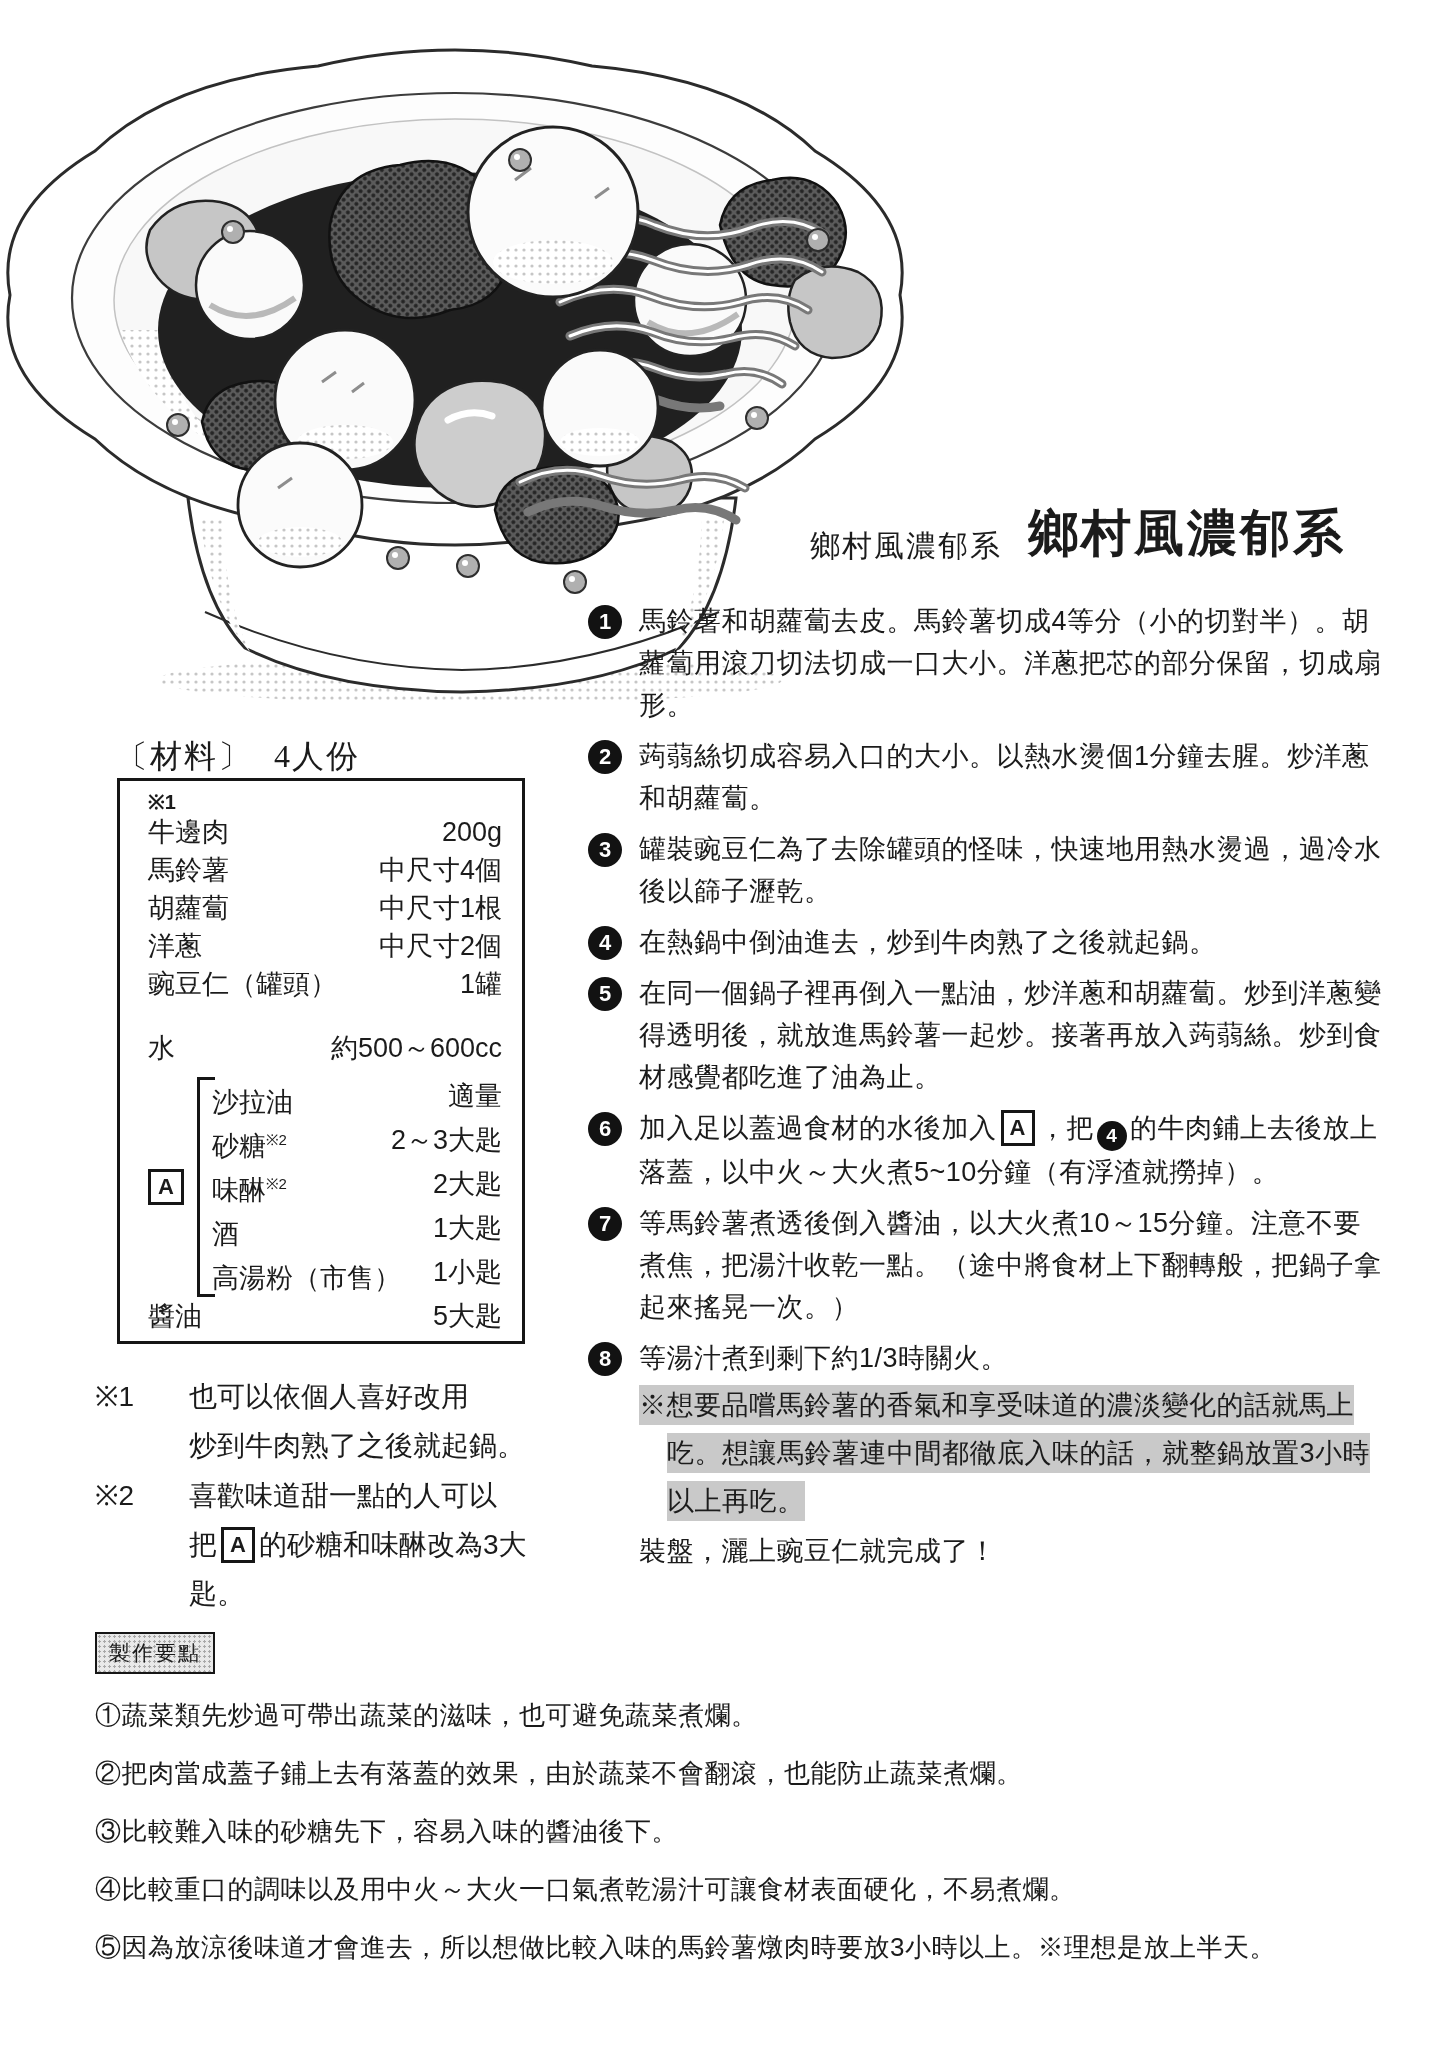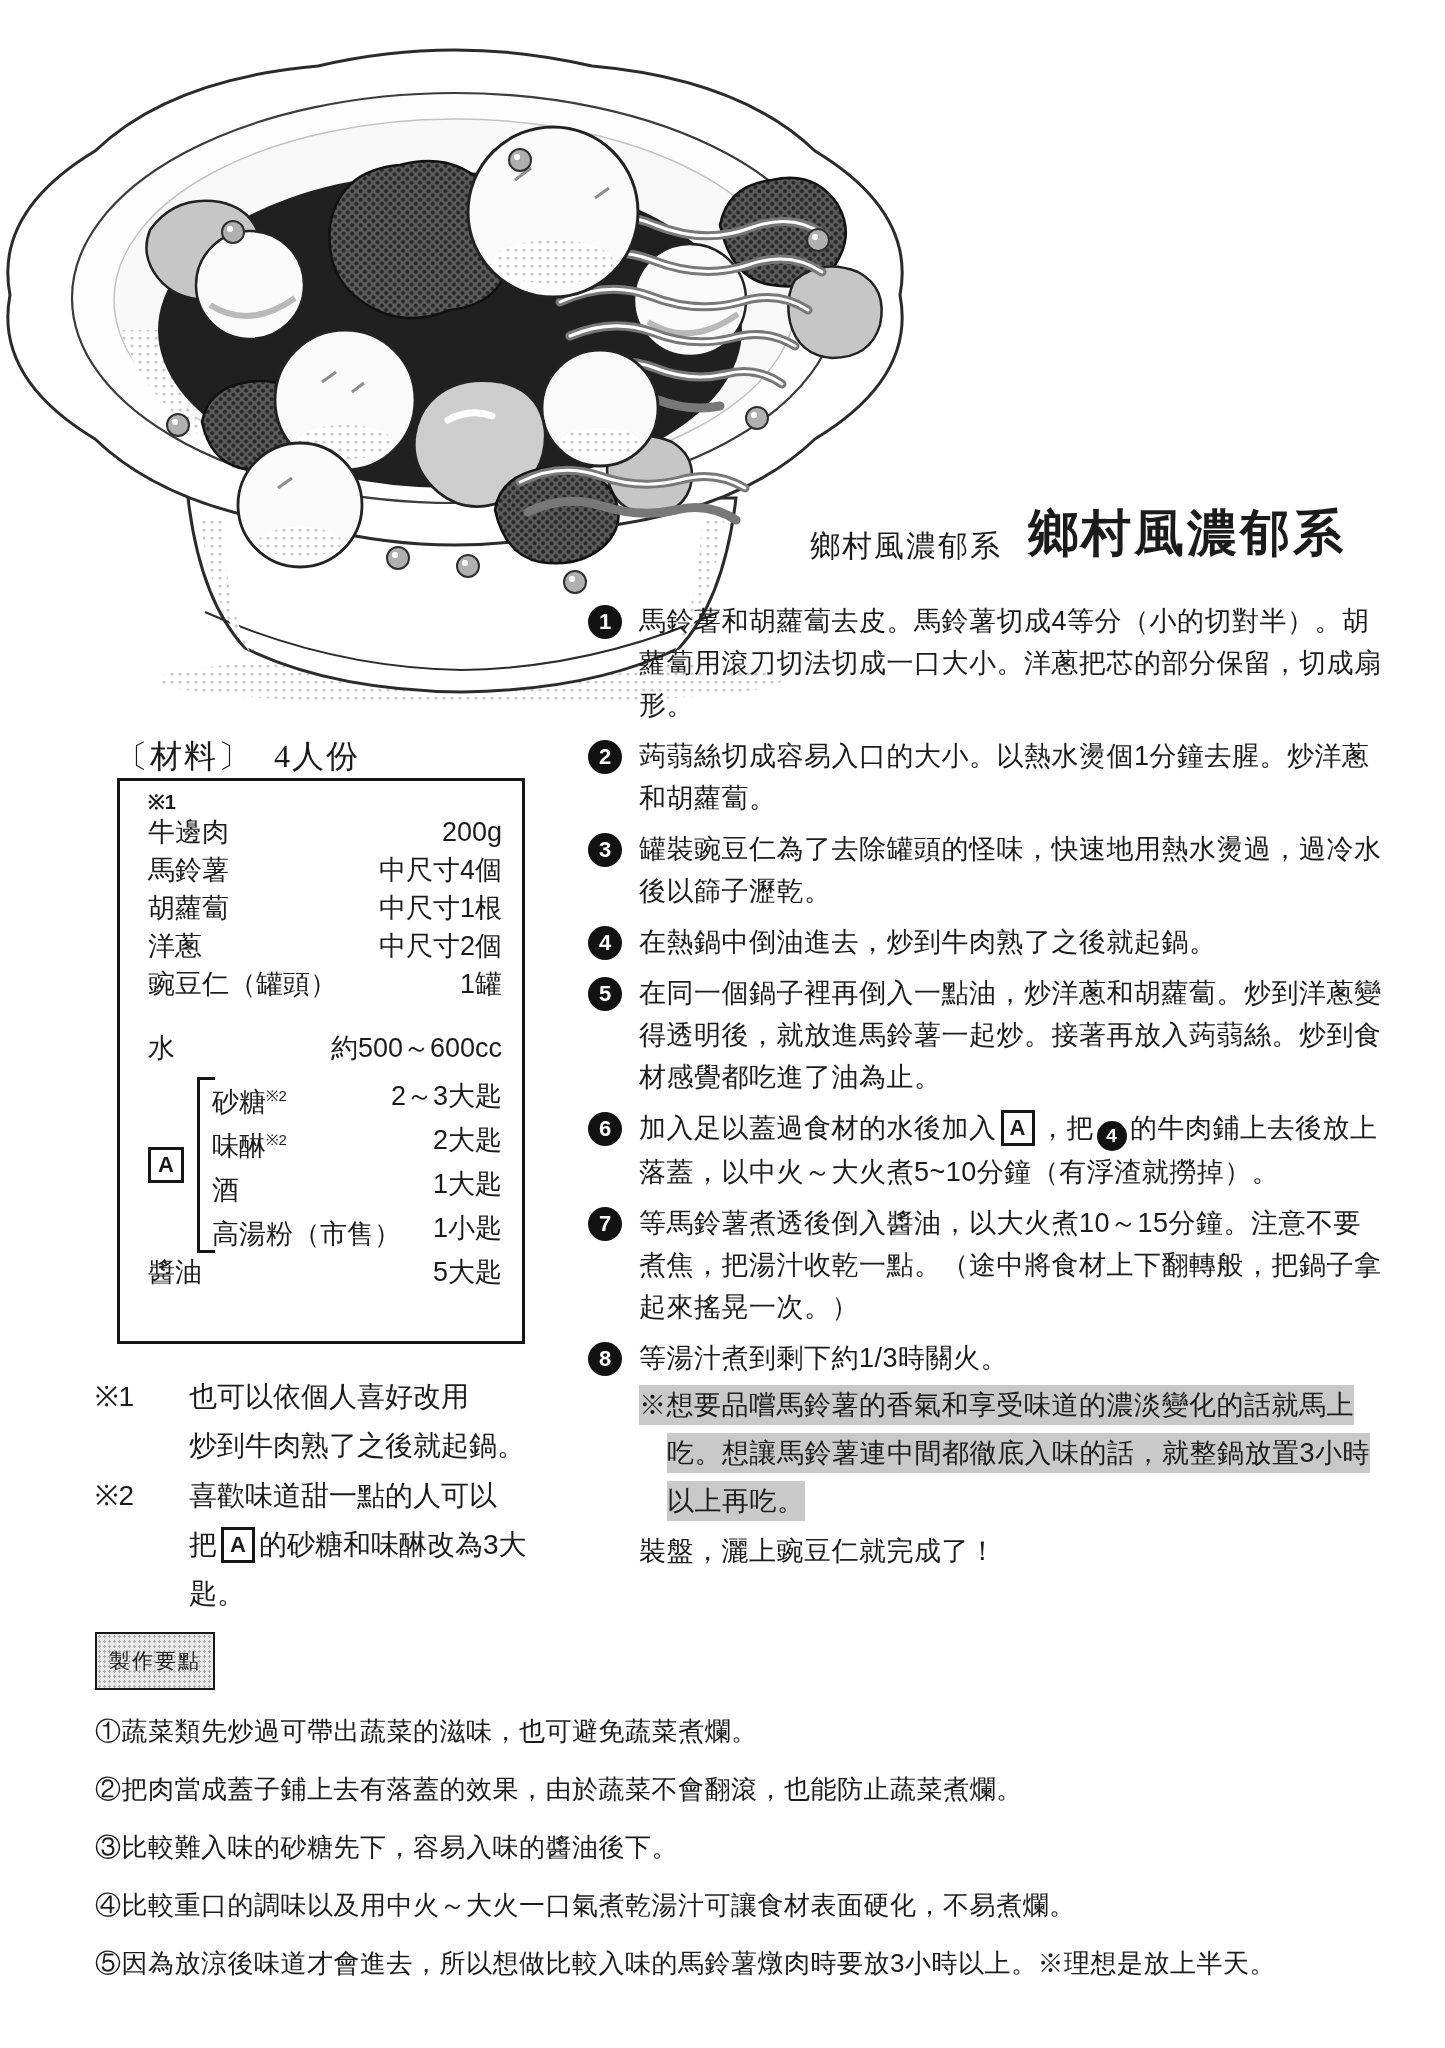--- a/index.html
+++ b/index.html
@@ -49,21 +49,21 @@
   sup.m2{font-size:15px;vertical-align:super;}
 
   
   #footnotes{position:absolute;left:95px;top:1372px;width:480px;font-size:28px;}
   .fn{display:flex;gap:36px;line-height:49px;}
   .fn-mark{flex:none;width:58px;}
   .fn + .fn{margin-top:1px;}
 
   
   #points{position:absolute;left:95px;top:1632px;width:1330px;}
-  .points-label{display:inline-block;border:2.5px solid #161616;padding:13px 12px;font-size:21px;letter-spacing:2px;
+  .points-label{display:inline-block;border:2.5px solid #161616;padding:5px 12px;font-size:21px;letter-spacing:2px;
       background-color:#e9e9e9;
       background-image:radial-gradient(circle,#a8a8a8 1.1px,rgba(0,0,0,0) 1.2px);
       background-size:5px 5px;}
   .plist{margin-top:26px;}
   .pline{font-size:26px;line-height:30px;margin-bottom:28px;letter-spacing:0.5px;}
 </style>
 </head>
 <body>
 
 <div id="page">
@@ -206,20 +206,24 @@
 
     <div class="irow water-row">
         <span>水</span>
         <span class="amt">約500～600cc</span>
       </div>
 
     <div class="agroup">
       <span class="abadge">A</span>
       <div class="bracket">
         <div class="irow">
+            <span><span>沙拉油</span><sup class="m2"></sup></span>
+            <span class="amt">適量</span>
+          </div>
+        <div class="irow">
             <span><span>砂糖</span><sup class="m2">※2</sup></span>
             <span class="amt">2～3大匙</span>
           </div>
         <div class="irow">
             <span><span>味醂</span><sup class="m2">※2</sup></span>
             <span class="amt">2大匙</span>
           </div>
         <div class="irow">
             <span><span>酒</span><sup class="m2"></sup></span>
             <span class="amt">1大匙</span>

